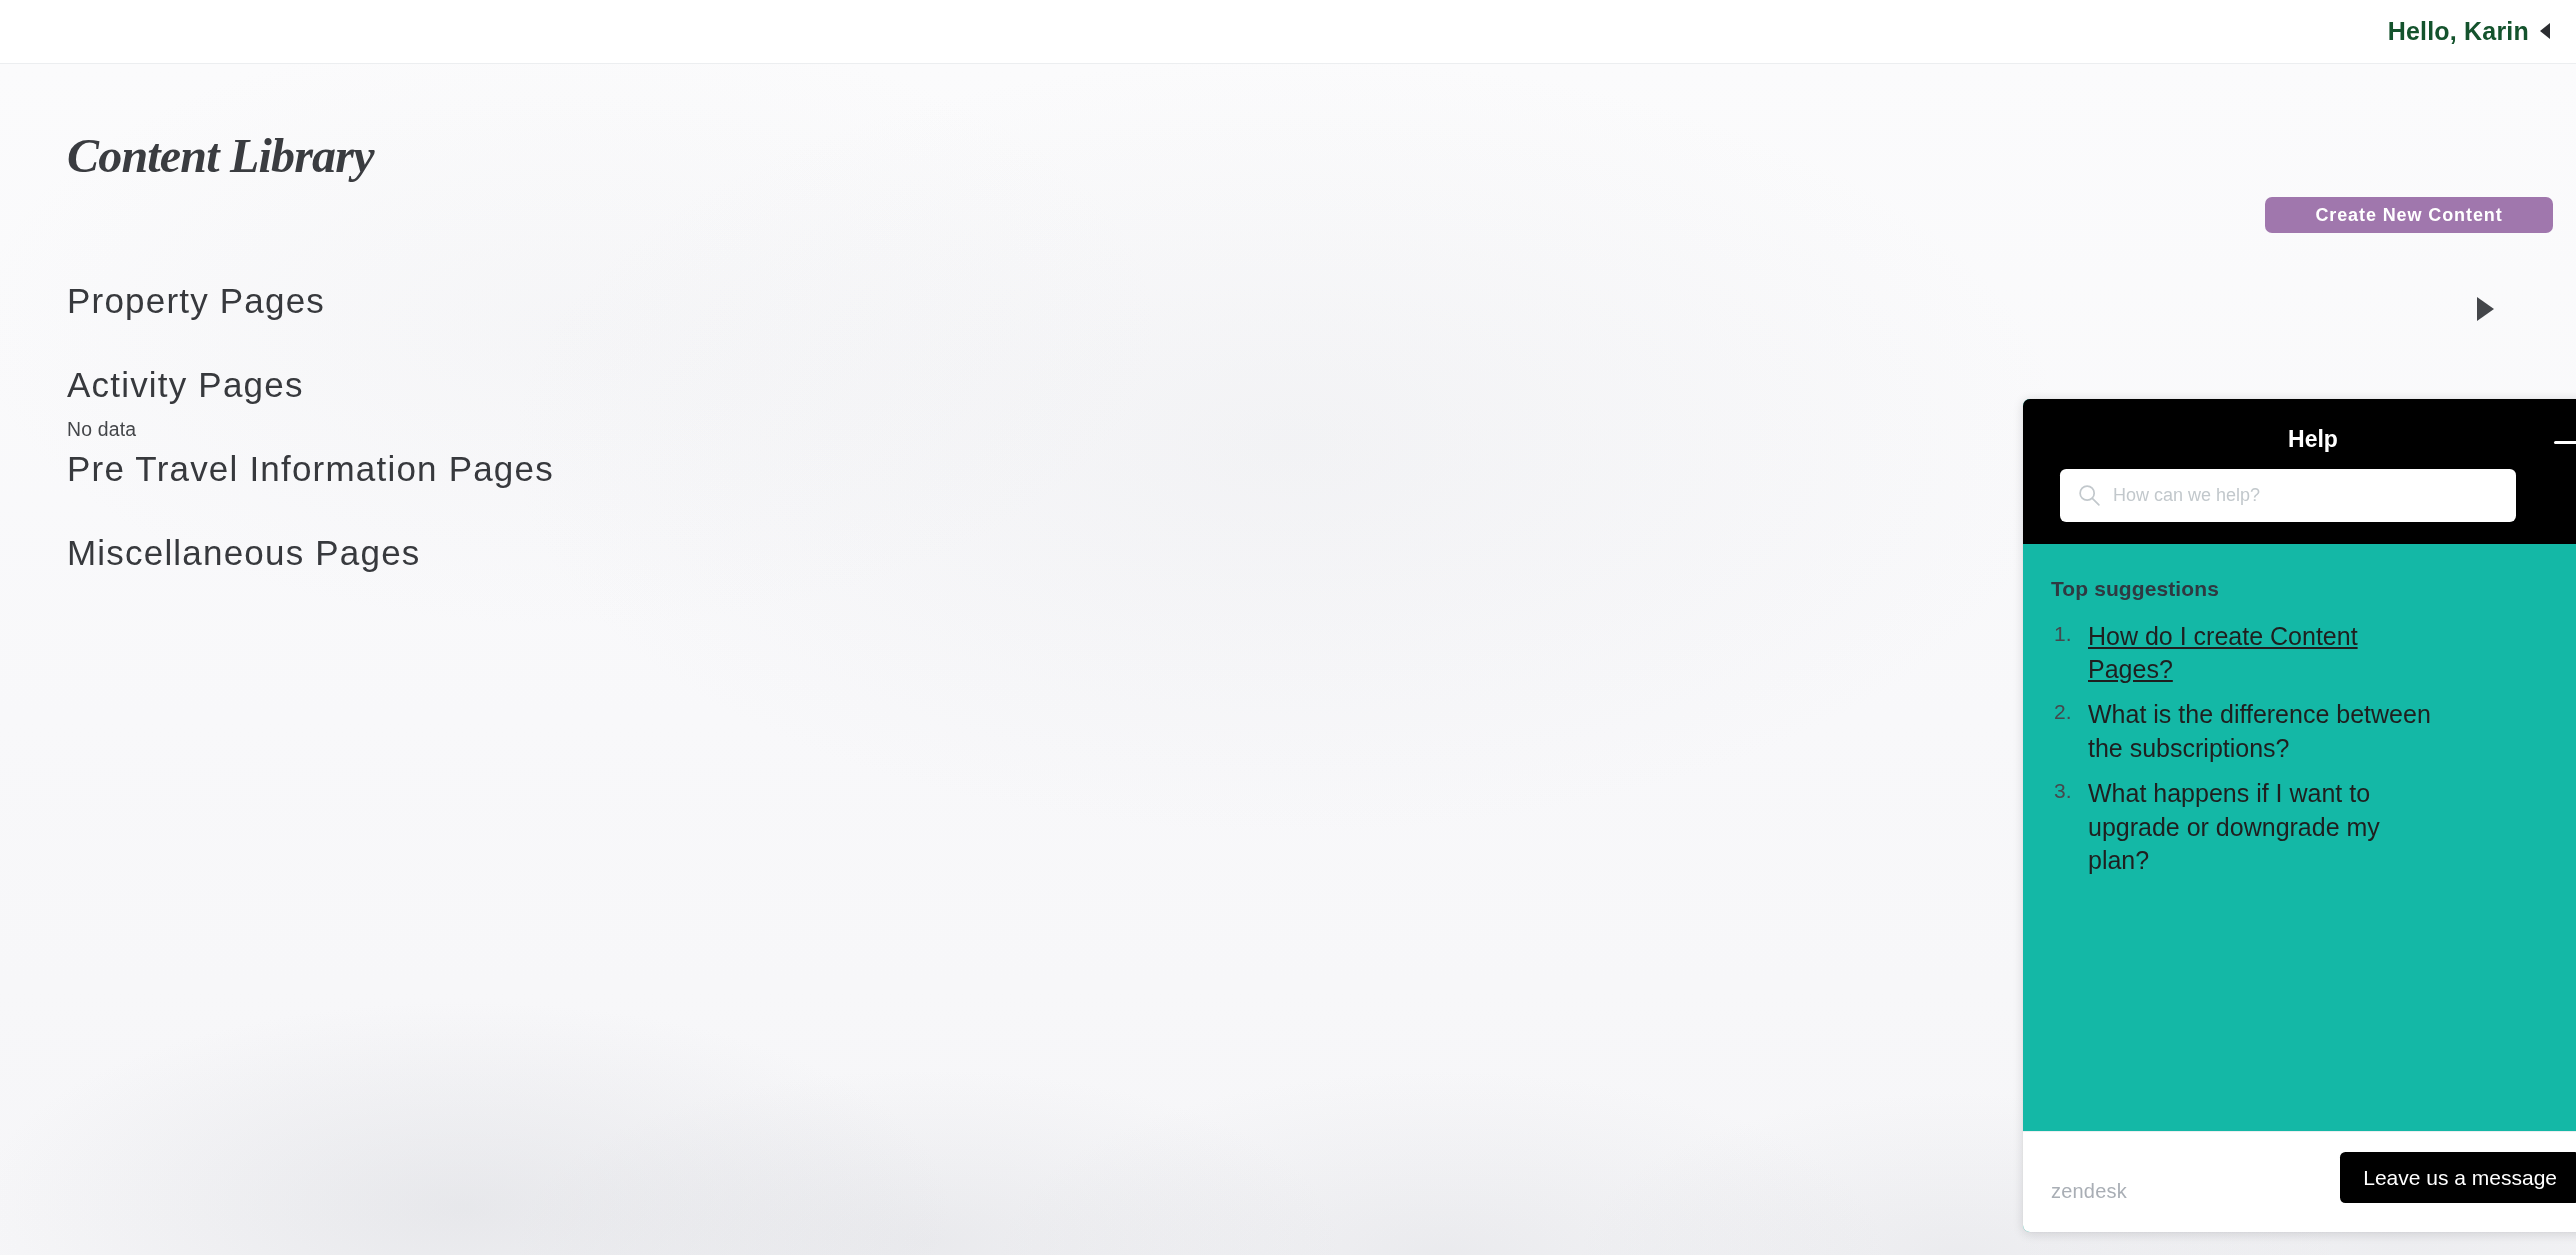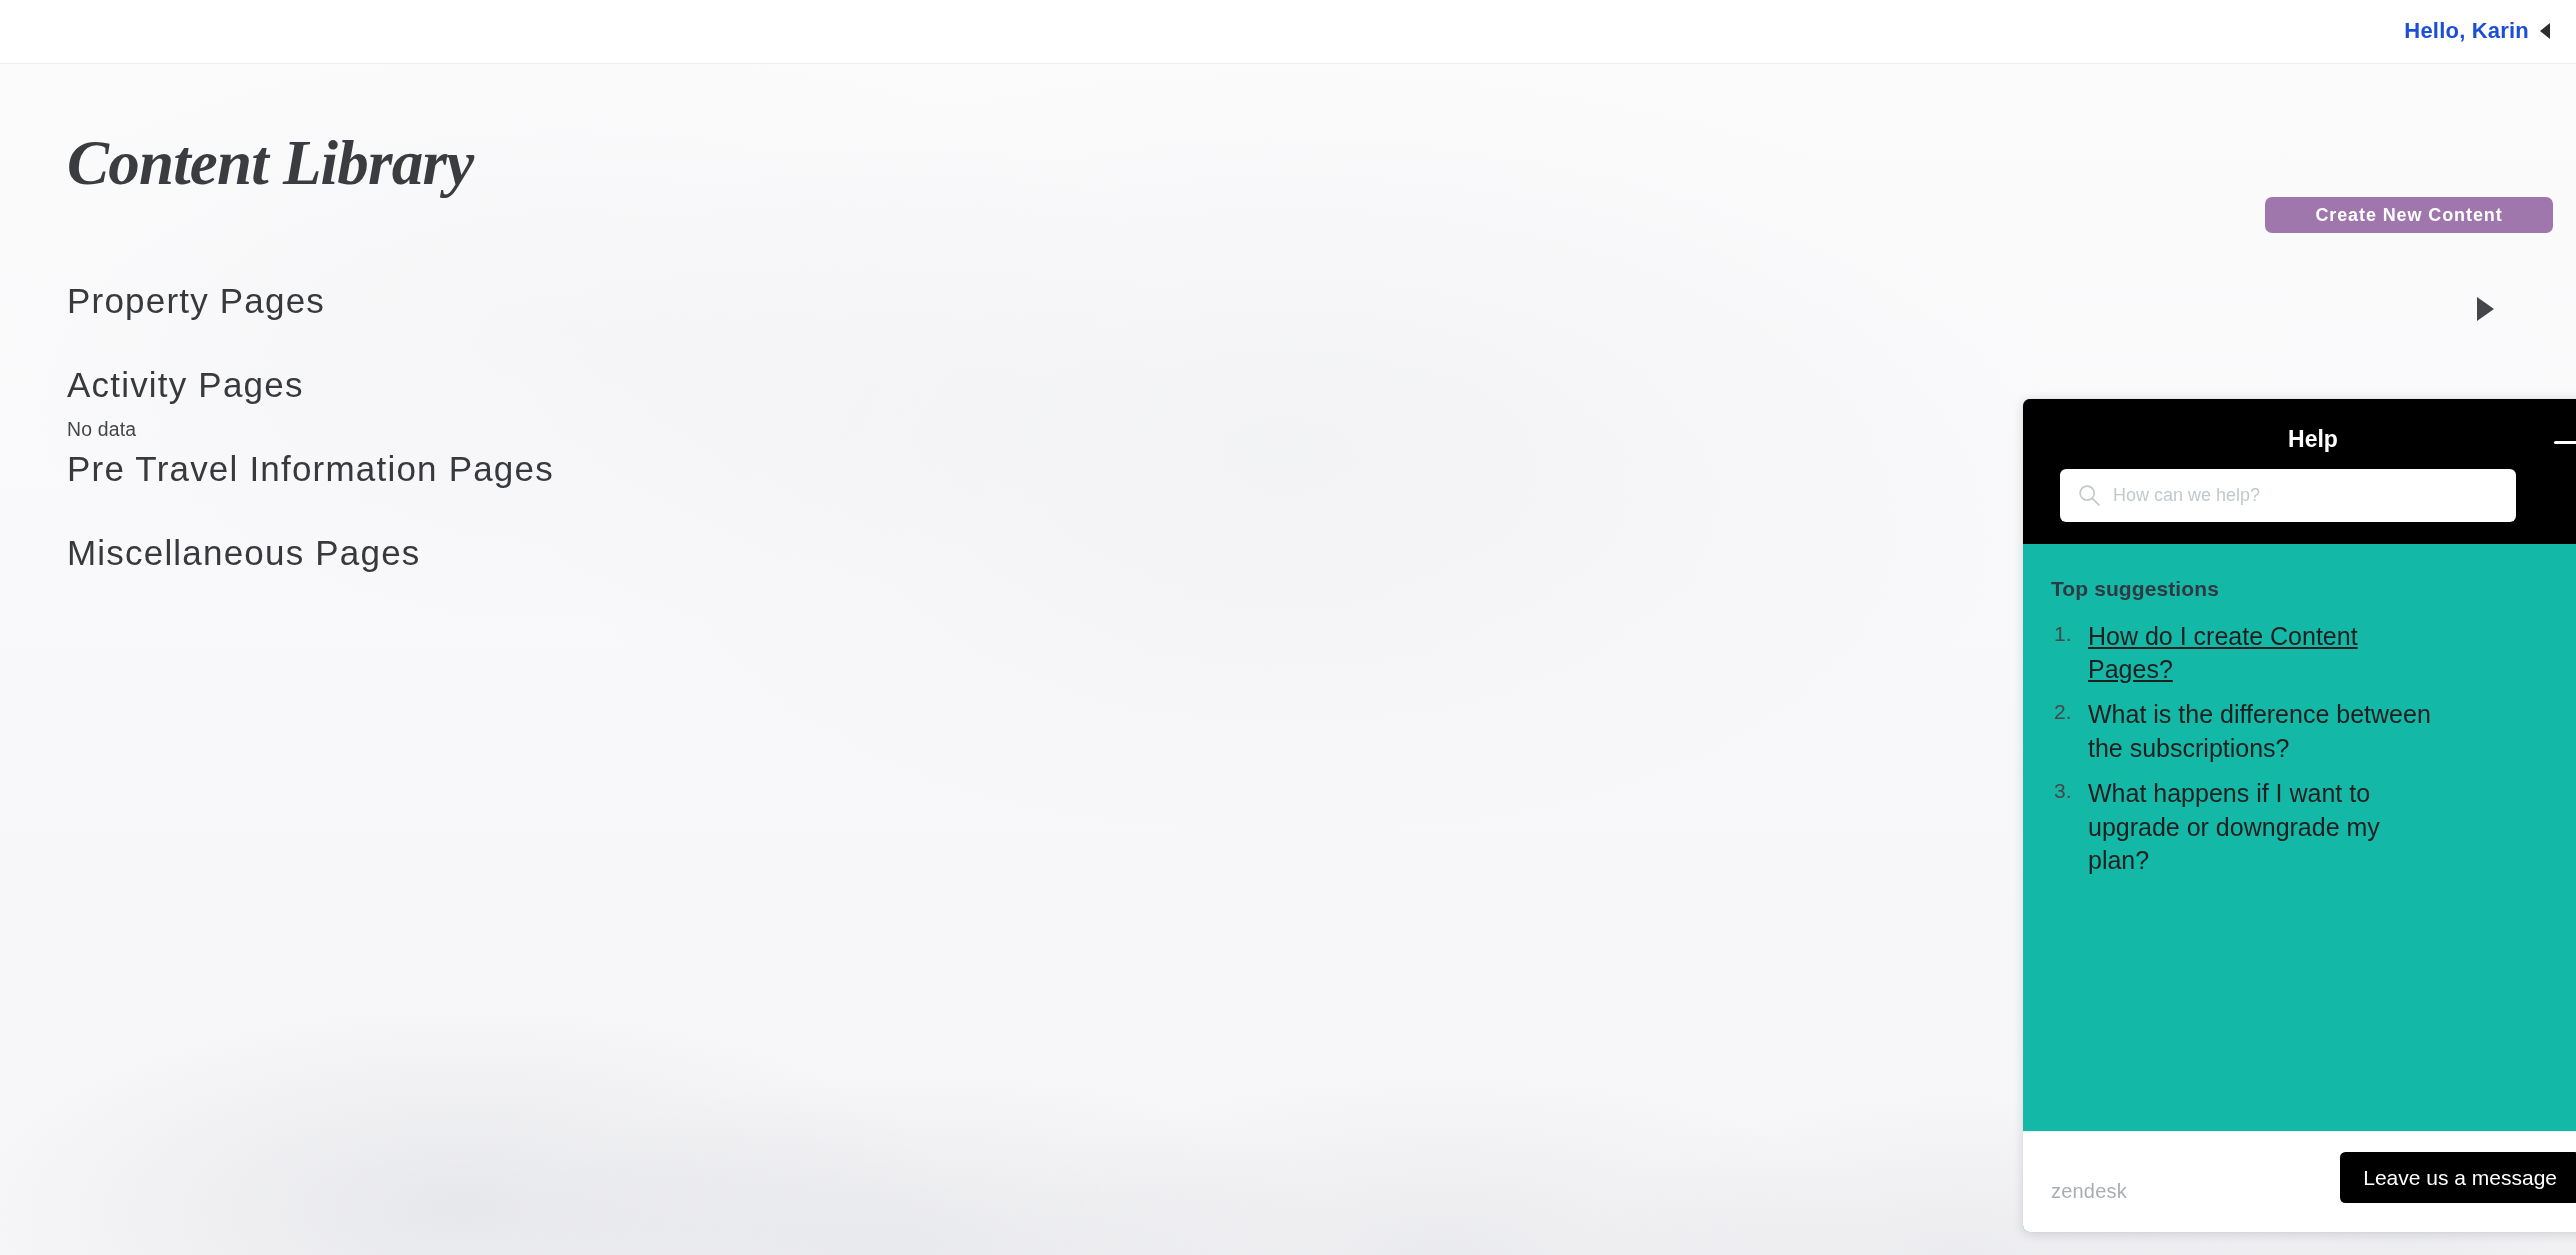--- a/index.html
+++ b/index.html
@@ -47,22 +47,22 @@
   #user-greeting-wrap {
     position: absolute;
     right: 26px;
     top: 0;
     height: 62px;
     display: flex;
     align-items: center;
     gap: 11px;
   }
   #user-greeting {
-    font-size: 22px;
-    color: #1d4ed8;
+    font-size: 25px;
+    color: #14532d;
     font-weight: 600;
     letter-spacing: 0.2px;
   }
   #user-menu-caret {
     width: 0; height: 0;
     border-top: 8.5px solid transparent;
     border-bottom: 8.5px solid transparent;
     border-right: 10px solid #2b2d31;
   }
 
@@ -74,21 +74,21 @@
     height: 1192px;
     z-index: 2;
   }
 
   #page-title {
     position: absolute;
     left: 67px;
     top: 68px;
     font-family: "Liberation Serif", serif;
     font-style: italic;
-    font-size: 63px;
+    font-size: 48px;
     line-height: 1;
     color: #3a3c40;
     letter-spacing: -0.8px;
   }
 
   #create-new-content-button {
     position: absolute;
     right: 23px;
     top: 133px;
     width: 288px;

